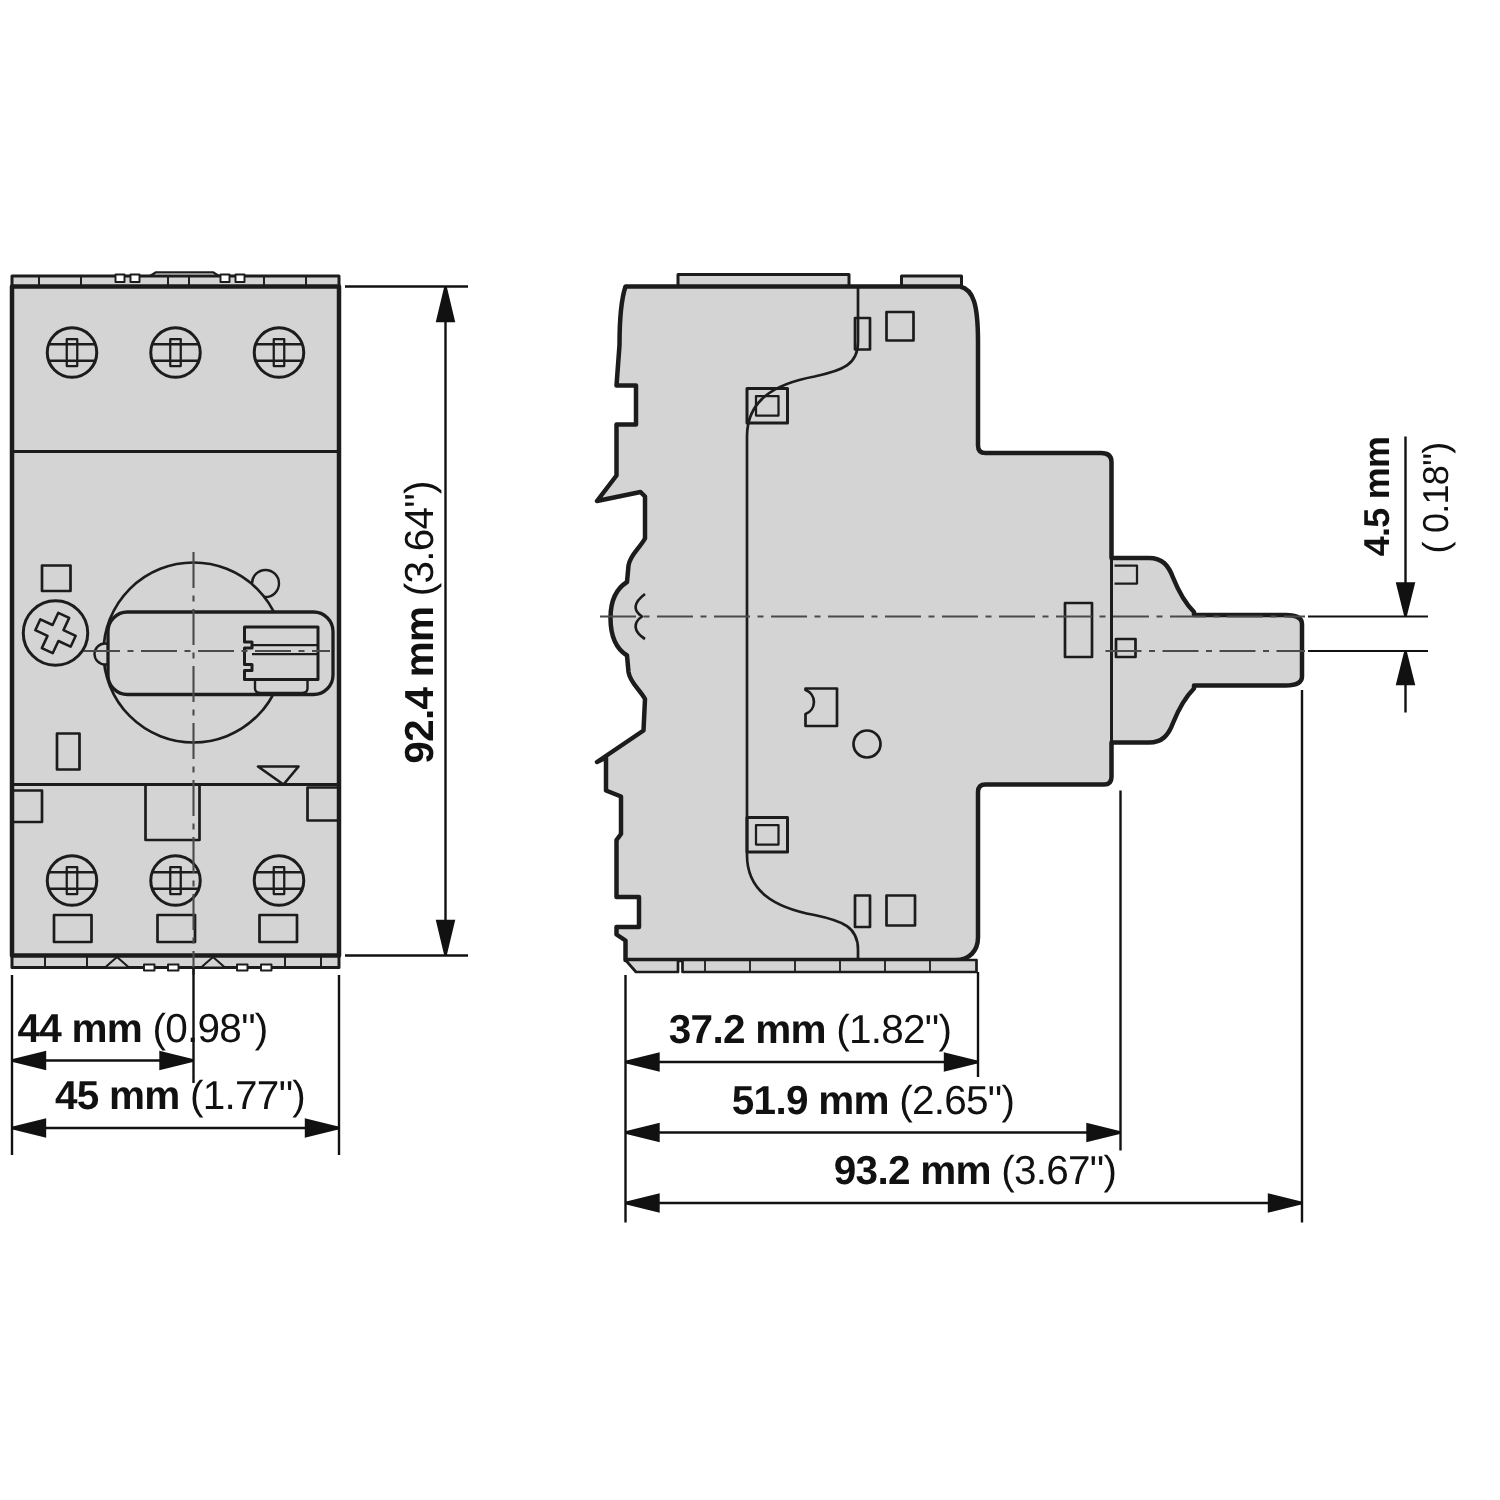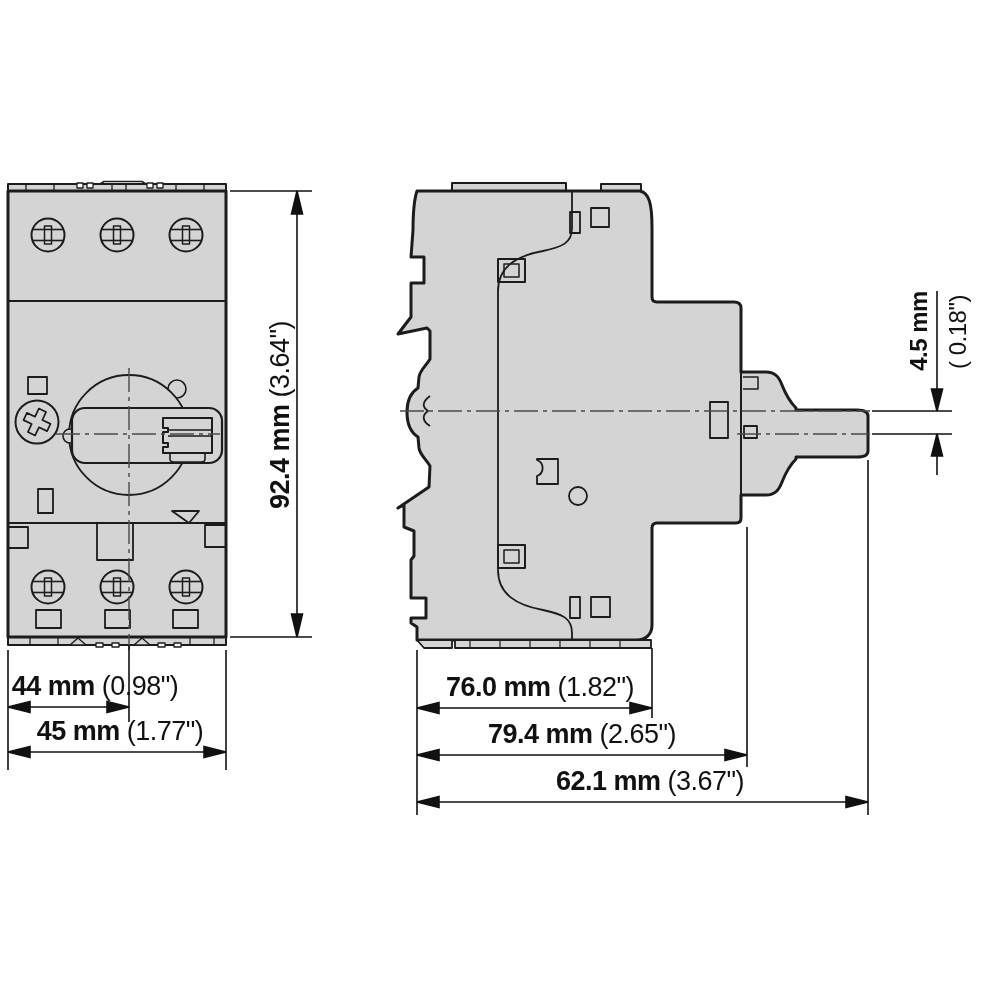--- a/index.html
+++ b/index.html
@@ -271,29 +271,29 @@
 
 <div class="dim-label" style="left:95px;top:686px;">
   <span class="mm">44 mm</span><span class="inch">(0.98")</span>
 </div>
 
 <div class="dim-label" style="left:120px;top:731px;">
   <span class="mm">45 mm</span><span class="inch">(1.77")</span>
 </div>
 
 <div class="dim-label" style="left:540px;top:687px;">
-  <span class="mm">76.0 mm</span><span class="inch">(1.82")</span>
+  <span class="mm">37.2 mm</span><span class="inch">(1.82")</span>
 </div>
 
 <div class="dim-label" style="left:582px;top:734px;">
-  <span class="mm">79.4 mm</span><span class="inch">(2.65")</span>
+  <span class="mm">51.9 mm</span><span class="inch">(2.65")</span>
 </div>
 
 <div class="dim-label" style="left:650px;top:781px;">
-  <span class="mm">62.1 mm</span><span class="inch">(3.67")</span>
+  <span class="mm">93.2 mm</span><span class="inch">(3.67")</span>
 </div>
 
 <div class="dim-label rot small" style="left:919px;top:331px;">
   <span class="mm">4.5 mm</span>
 </div>
 <div class="dim-label rot small inch-only" style="left:958px;top:332px;">
   <span>( 0.18")</span>
 </div>
 
 </div>

